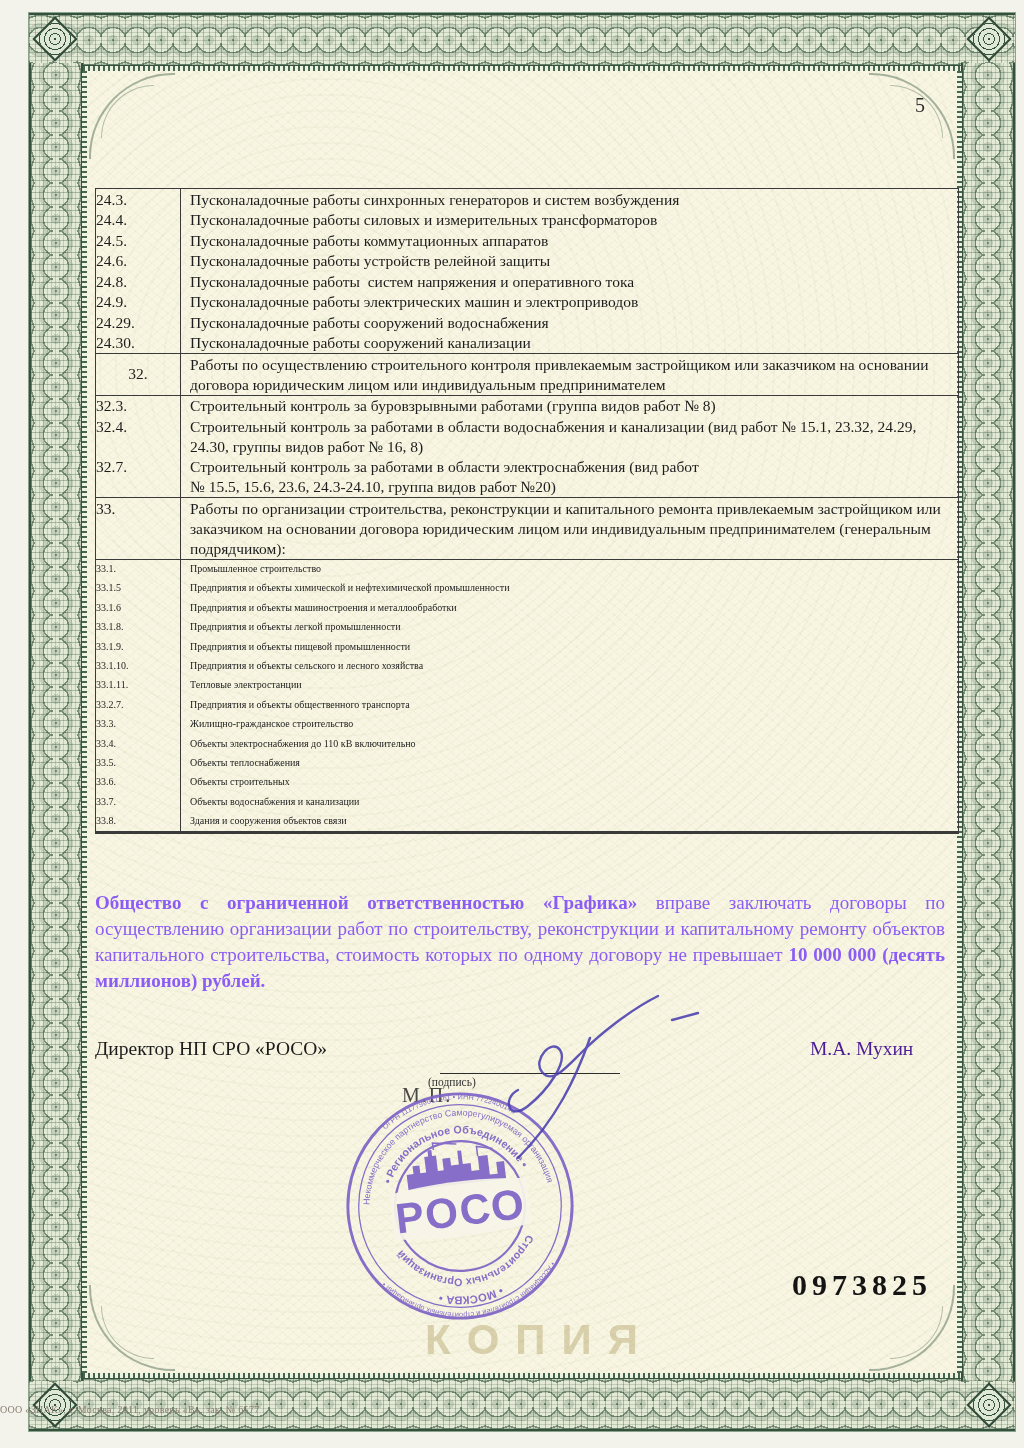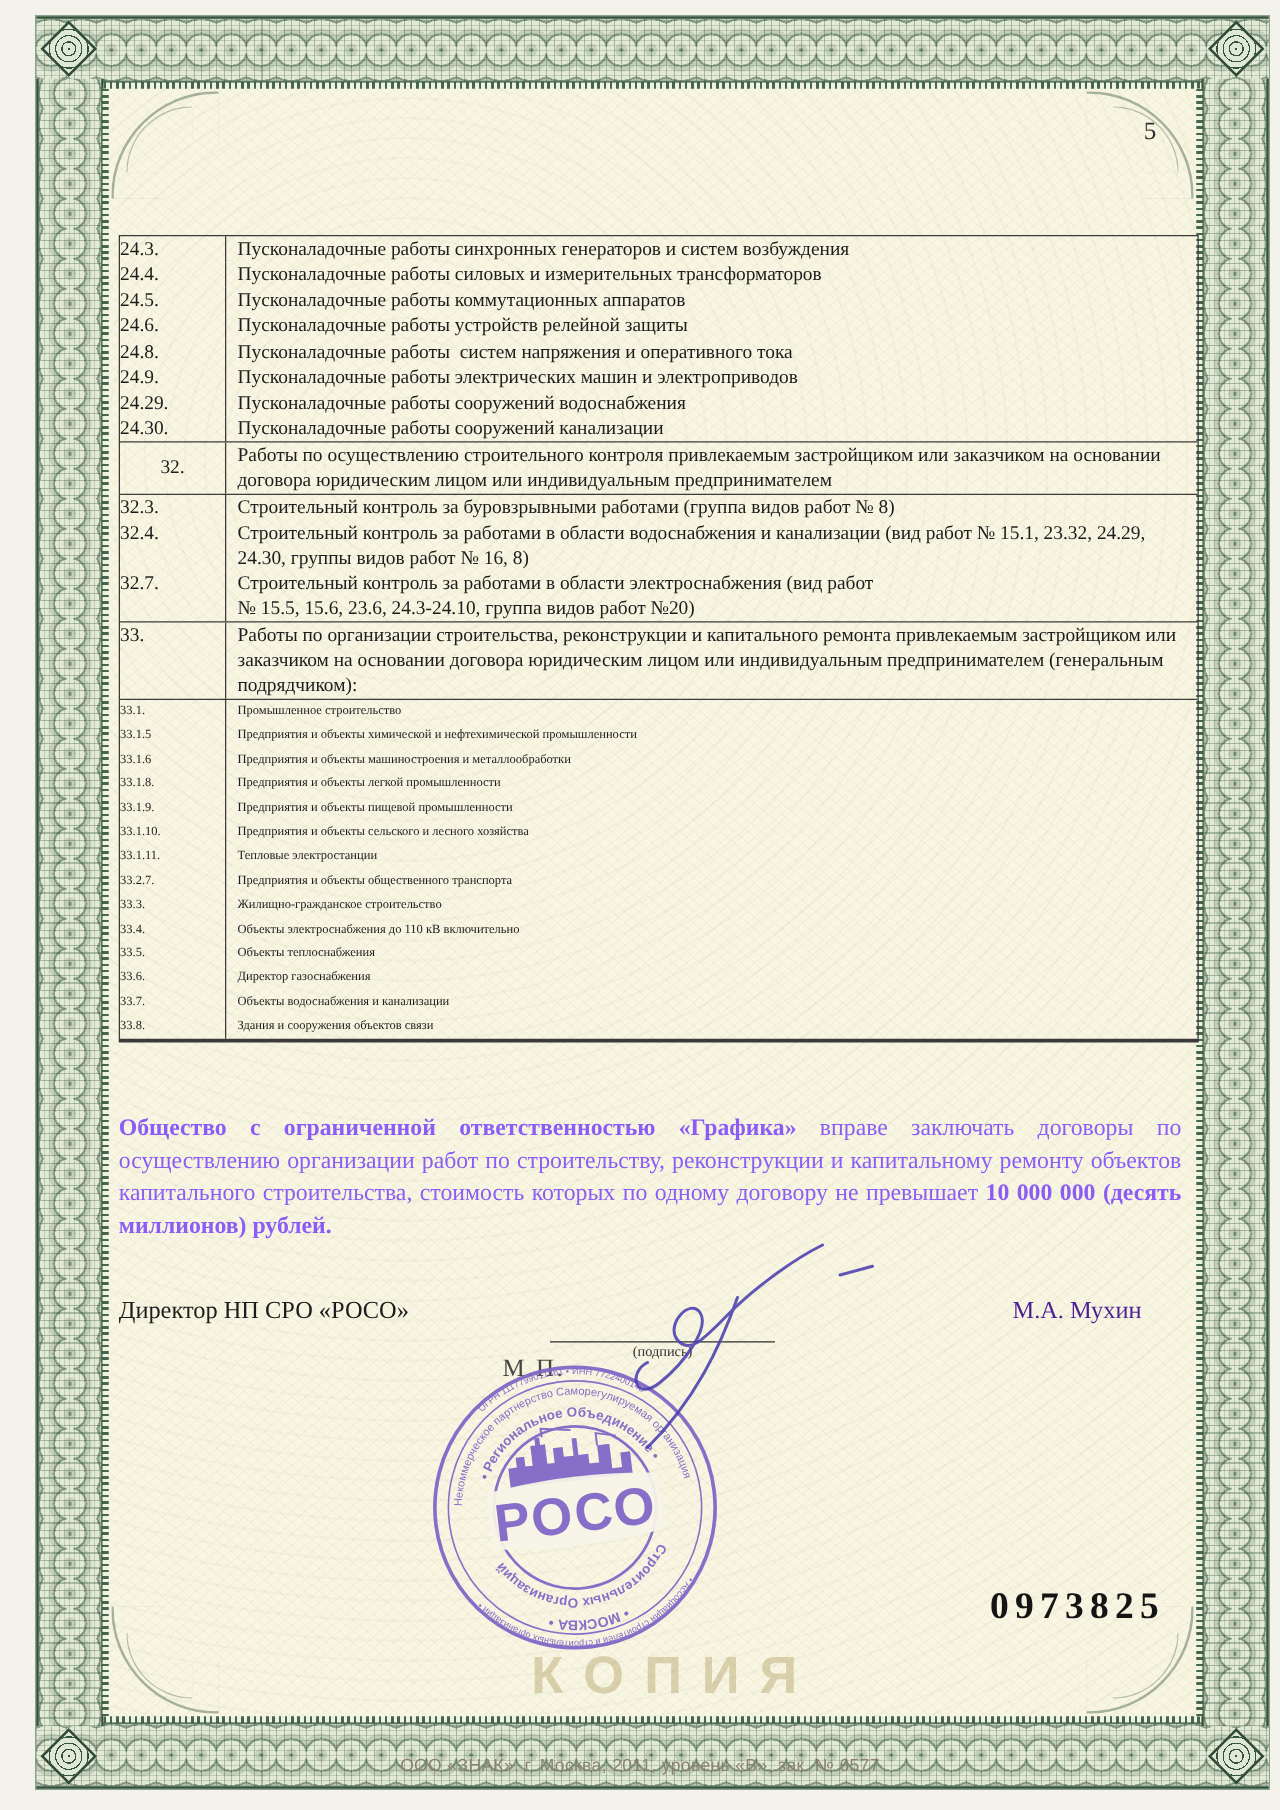--- a/index.html
+++ b/index.html
@@ -89,36 +89,36 @@
   
   .main-paragraph{
     position:absolute;left:15px;top:802px;width:850px;
     font-size:19px;line-height:26px;color:#8b5cf6;text-align:justify;margin-top:22px;
   }
   .main-paragraph .b{font-weight:bold;}
   
   .sig-label{position:absolute;left:15px;top:972px;font-size:19.5px;color:#1c1c1c;}
   .sig-name{position:absolute;left:730px;top:972px;font-size:19.5px;color:#4c1d95;}
   .sig-line{position:absolute;left:360px;top:993px;width:180px;height:14px;border-bottom:1.5px solid #2d2d2d;}
-  .sig-caption{position:absolute;left:348px;top:1010px;width:204px;text-align:center;font-size:11.5px;color:#333;}
+  .sig-caption{position:absolute;left:348px;top:1010px;width:204px;font-size:11.5px;color:#333;}
   .seal-mp{position:absolute;left:322px;top:1018px;font-size:20px;letter-spacing:2px;color:rgba(40,40,40,.85);}
   .signature-svg{position:absolute;left:360px;top:920px;width:300px;height:190px;z-index:6;}
   .stamp{position:absolute;left:262px;top:1022px;width:236px;height:236px;z-index:4;opacity:.92;transform:rotate(-7deg);}
   
   .serial{position:absolute;left:712px;top:1202px;font-size:30px;font-weight:bold;letter-spacing:5px;color:#141414;}
   .watermark{
     position:absolute;left:345px;top:1250px;
     font-family:"Liberation Sans","DejaVu Sans",sans-serif;
     font-size:42px;font-weight:bold;letter-spacing:16px;
     color:rgba(186,170,118,.5);
   }
   .footer-print{
-    position:absolute;left:0;right:0;top:1404px;text-align:center;
-    font-family:Liberation Sans, sans-serif;
-    font-size:14px;color:#8b8074;letter-spacing:.3px;
+    position:absolute;left:0;right:0;top:1404px;
+    font-family:Liberation Serif, serif;
+    font-size:10px;color:#8b8074;letter-spacing:.3px;
   }
 </style>
 </head>
 <body>
 
 <div class="page">
   <div class="band h band-top"></div>
   <div class="band h band-bottom"></div>
   <div class="band v band-left"></div>
   <div class="band v band-right"></div>
@@ -242,21 +242,21 @@
         <div class="t-row">
           <div class="t-num">33.4.</div>
           <div class="t-text">Объекты электроснабжения до 110 кВ включительно</div>
         </div>
         <div class="t-row">
           <div class="t-num">33.5.</div>
           <div class="t-text">Объекты теплоснабжения</div>
         </div>
         <div class="t-row">
           <div class="t-num">33.6.</div>
-          <div class="t-text">Директор газоснабжения</div>
+          <div class="t-text">Объекты строительных</div>
         </div>
         <div class="t-row">
           <div class="t-num">33.7.</div>
           <div class="t-text">Объекты водоснабжения и канализации</div>
         </div>
         <div class="t-row">
           <div class="t-num">33.8.</div>
           <div class="t-text">Здания и сооружения объектов связи</div>
         </div>
       </div>

